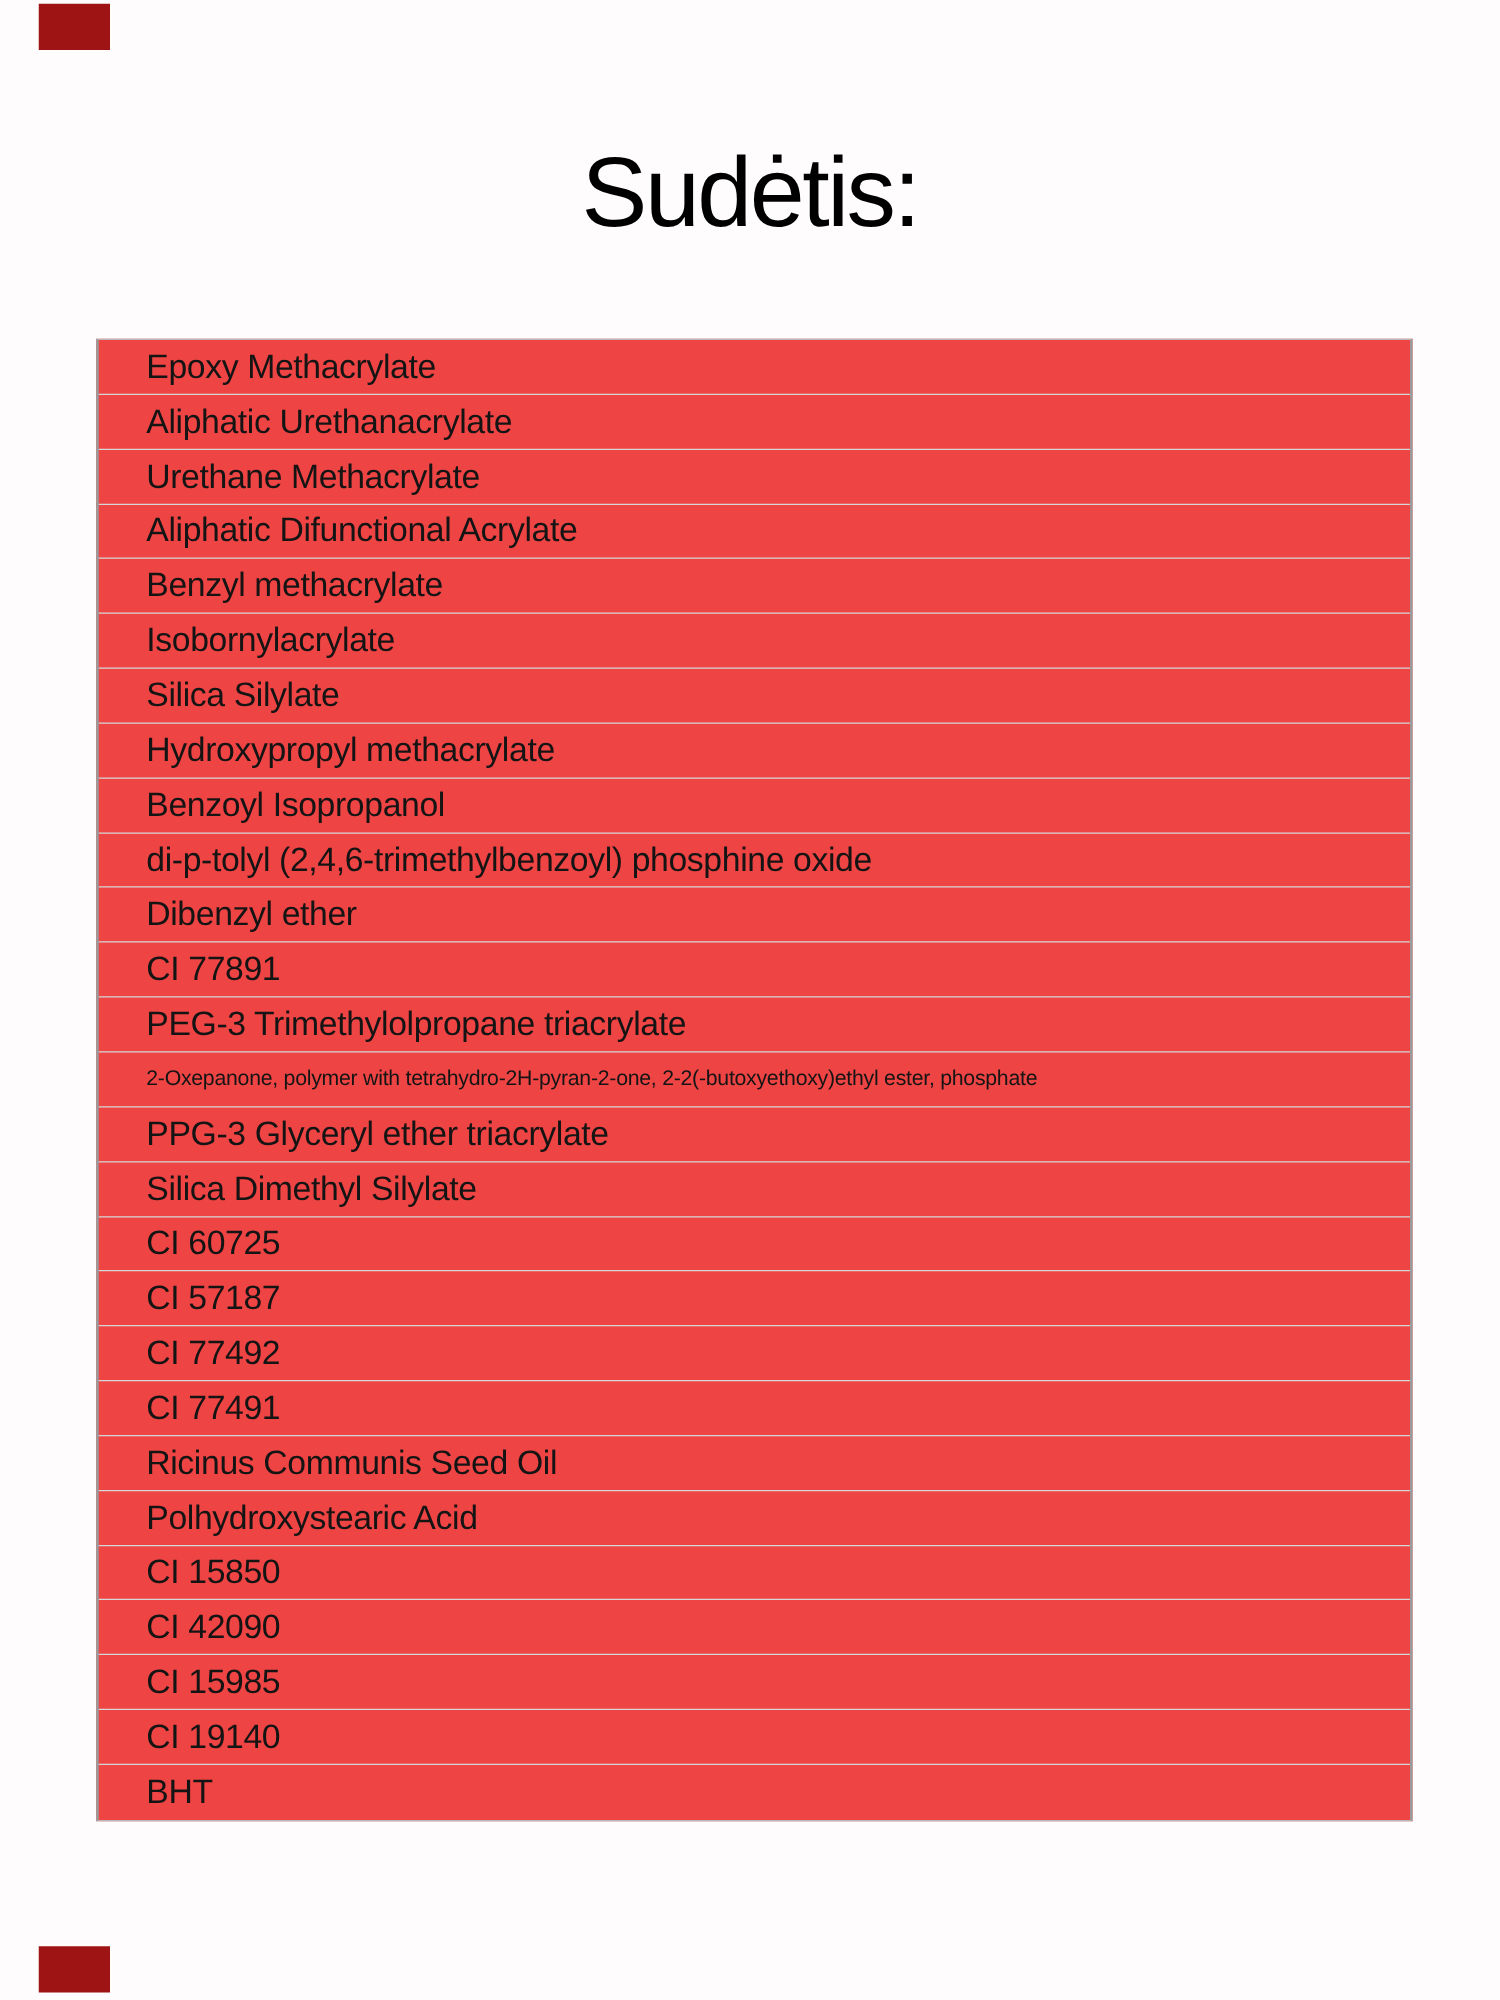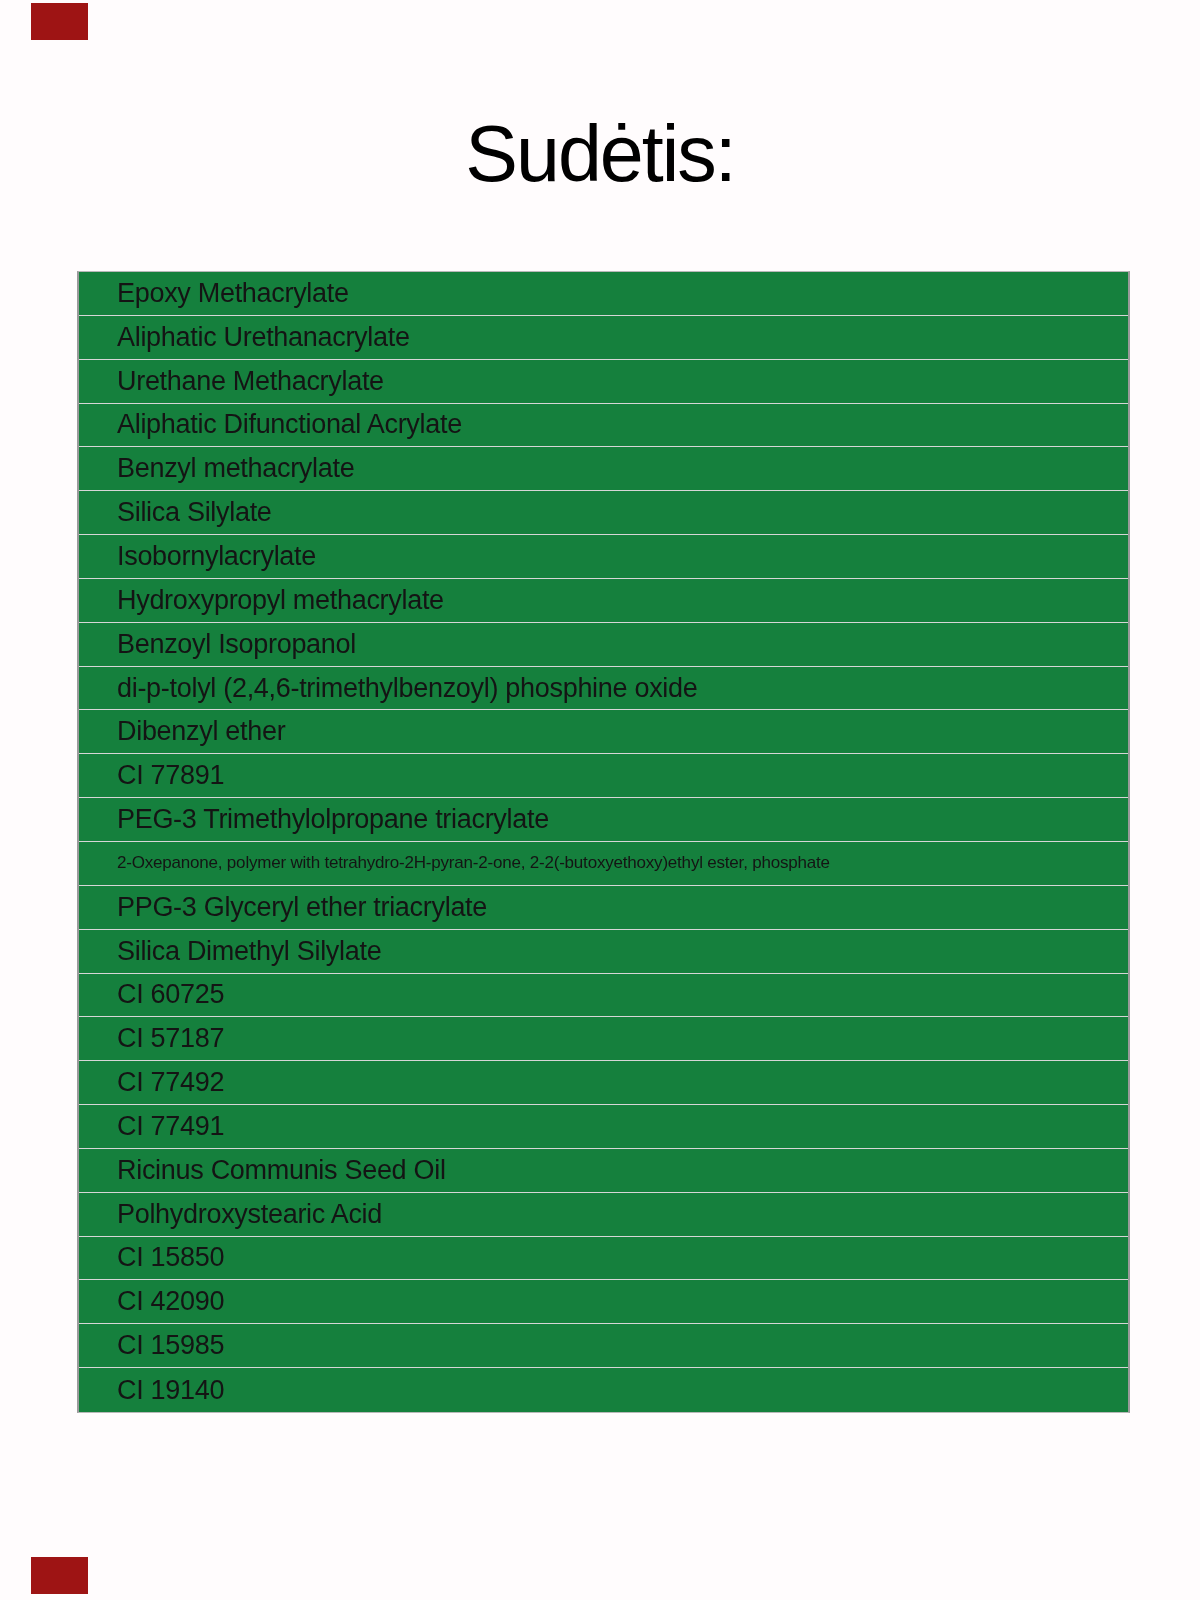--- a/index.html
+++ b/index.html
@@ -34,21 +34,21 @@
     font-size: 79px;
     font-weight: 400;
     letter-spacing: -2px;
     line-height: 1.0;
     color: #000;
   }
   .ingredients-table {
     position: absolute;
     left: 77px; top: 271px;
     width: 1053px;
-    background: #15803d;
+    background: #ef4444;
     border-left: 2px solid var(--table-v-border);
     border-right: 2px solid var(--table-v-border);
     border-top: 1px solid var(--table-h-border);
     border-bottom: 1px solid var(--table-h-border);
   }
   .row {
     height: 43.85px;
     display: flex;
     align-items: center;
     border-bottom: 1px solid var(--row-separator);
@@ -83,24 +83,24 @@
     <div class="row">
       <span>Urethane Methacrylate</span>
     </div>
     <div class="row">
       <span>Aliphatic Difunctional Acrylate</span>
     </div>
     <div class="row">
       <span>Benzyl methacrylate</span>
     </div>
     <div class="row">
-      <span>Silica Silylate</span>
+      <span>Isobornylacrylate</span>
     </div>
     <div class="row">
-      <span>Isobornylacrylate</span>
+      <span>Silica Silylate</span>
     </div>
     <div class="row">
       <span>Hydroxypropyl methacrylate</span>
     </div>
     <div class="row">
       <span>Benzoyl Isopropanol</span>
     </div>
     <div class="row">
       <span>di-p-tolyl (2,4,6-trimethylbenzoyl) phosphine oxide</span>
     </div>
@@ -145,15 +145,18 @@
     </div>
     <div class="row">
       <span>CI 42090</span>
     </div>
     <div class="row">
       <span>CI 15985</span>
     </div>
     <div class="row">
       <span>CI 19140</span>
     </div>
+    <div class="row">
+      <span>BHT</span>
+    </div>
   </div>
 
 <div class="corner-mark bottom"></div>
 
 </body></html>

